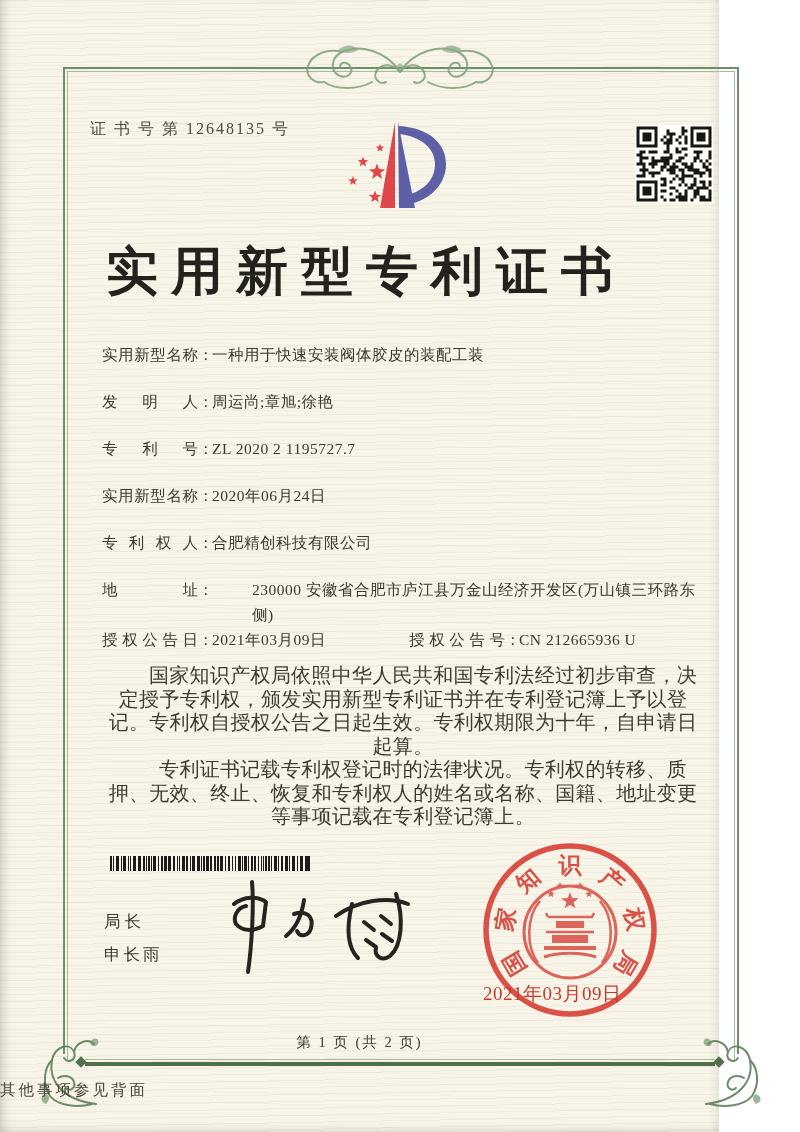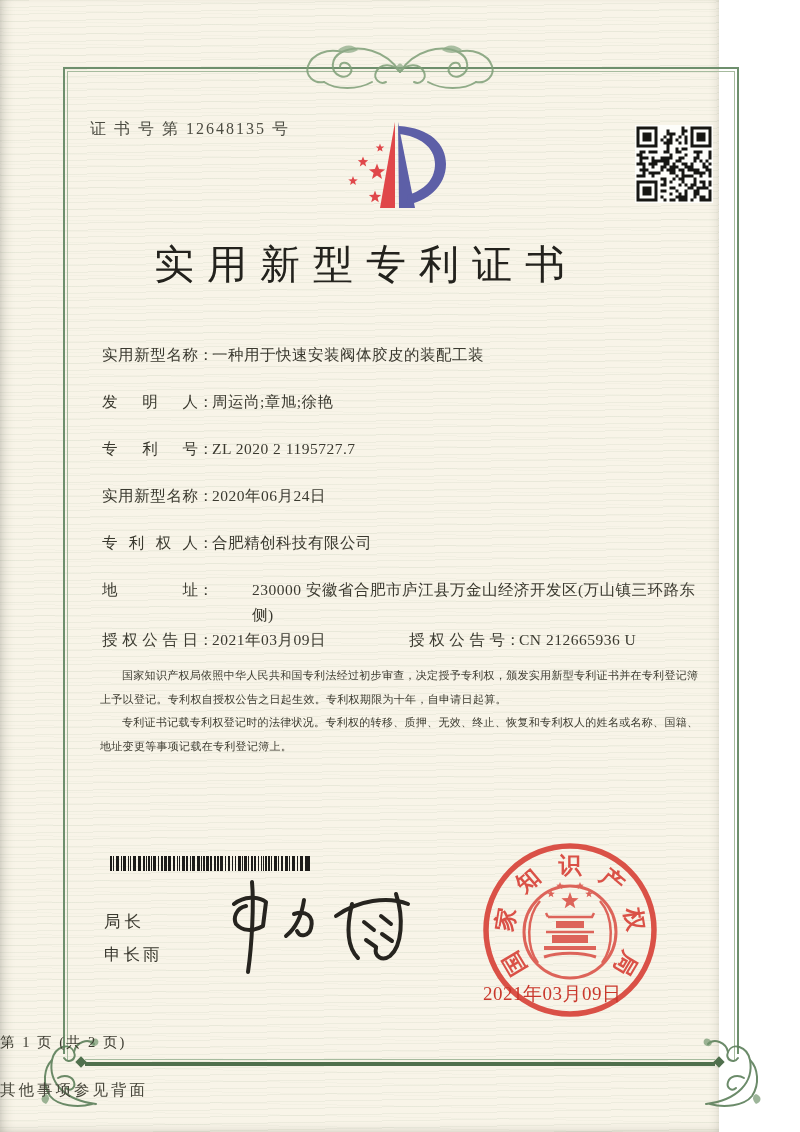--- a/index.html
+++ b/index.html
@@ -10,39 +10,39 @@
     background-image:
       repeating-linear-gradient(179deg, rgba(139,163,131,0.10) 0px, rgba(139,163,131,0.10) 1px, rgba(0,0,0,0) 1px, rgba(0,0,0,0) 7px),
       repeating-linear-gradient(181deg, rgba(160,180,150,0.06) 0px, rgba(160,180,150,0.06) 1px, rgba(0,0,0,0) 1px, rgba(0,0,0,0) 11px);
     box-shadow:inset 10px 0 14px -10px rgba(60,60,50,0.35), inset -8px 0 12px -10px rgba(60,60,50,0.25), inset 0 -8px 12px -10px rgba(60,60,50,0.25);
   }
   .frame{position:absolute;left:63px;top:67px;width:672px;height:985px;border:2px solid #6e8f6d;border-bottom:none;}
   .frame-inner{position:absolute;left:2px;right:2px;top:2px;bottom:-6px;border:1px solid #a6bb9e;border-bottom:none;}
   .cert-no{position:absolute;left:90px;top:119px;font-size:16px;letter-spacing:2px;color:#4c4c42;}
   .logo{position:absolute;left:342px;top:114px;}
   .qr{position:absolute;left:635px;top:125px;}
-  .title{position:absolute;left:0;right:0;top:237px;text-align:center;font-size:40px;font-weight:normal;letter-spacing:13px;text-indent:13px;color:#23221d;}
+  .title{position:absolute;left:0;right:0;top:237px;text-align:center;font-size:52px;font-weight:bold;letter-spacing:13px;text-indent:13px;color:#23221d;}
   .fields{position:absolute;left:102px;top:342px;width:606px;font-size:15.5px;color:#3a392f;}
   .frow{margin-bottom:22px;line-height:25px;white-space:nowrap;display:flex;align-items:flex-start;}
   .frow.addr{margin-bottom:0;white-space:normal;}
   .flabel{display:inline-block;width:96px;text-align:justify;text-align-last:justify;flex:none;}
   .fcolon{display:inline-block;width:14px;flex:none;}
   .fvalue{display:inline-block;letter-spacing:0.5px;}
   .frow.addr .fvalue{max-width:468px;white-space:normal;margin-left:40px;}
   .pair1{display:inline-flex;width:307px;flex:none;}
   .pair2{display:inline-flex;}
-  .paragraphs{position:absolute;left:100px;top:664px;width:606px;font-size:11px;line-height:23.5px;color:#3c3b30;}
+  .paragraphs{position:absolute;left:100px;top:664px;width:606px;font-size:20px;line-height:23.5px;color:#3c3b30;text-align:center;}
   .paragraphs p{margin:0;text-indent:2em;letter-spacing:0.3px;}
   .barcode{position:absolute;left:110px;top:856px;}
   .director-title{position:absolute;left:104px;top:911px;font-size:16.5px;letter-spacing:4px;color:#3a392f;}
   .director-name{position:absolute;left:104px;top:944px;font-size:16.5px;letter-spacing:3px;color:#3a392f;}
   .signature{position:absolute;left:218px;top:874px;}
   .seal{position:absolute;left:452px;top:833px;opacity:0.93;}
   .seal-date{position:absolute;left:483px;top:981px;font-size:19px;letter-spacing:0.5px;color:#c9382c;z-index:3;}
-  .page-info{position:absolute;left:0;right:0;top:1033px;text-align:left;font-size:14.5px;letter-spacing:2px;color:#3c3b30;}
+  .page-info{position:absolute;left:0;right:0;top:1033px;text-align:center;font-size:14.5px;letter-spacing:2px;color:#3c3b30;}
   .bottom-rule{position:absolute;left:85px;top:1059px;width:630px;height:2px;border-top:1px solid #a6bb9e;border-bottom:4px solid #50704d;}
   .bottom-rule::before,.bottom-rule::after{content:"";position:absolute;top:-2px;width:8px;height:8px;background:#50704d;transform:rotate(45deg);}
   .bottom-rule::before{left:-8px;}
   .bottom-rule::after{right:-8px;}
   .back-note{position:absolute;left:0;right:0;top:1080px;text-align:left;font-size:15.5px;letter-spacing:3px;color:#46453a;}
   .ornament-top{position:absolute;left:288px;top:38px;}
   .flourish{position:absolute;}
   .flourish.bl{left:34px;top:1034px;}
   .flourish.br{left:702px;top:1034px;transform:scaleX(-1);}
 </style>

